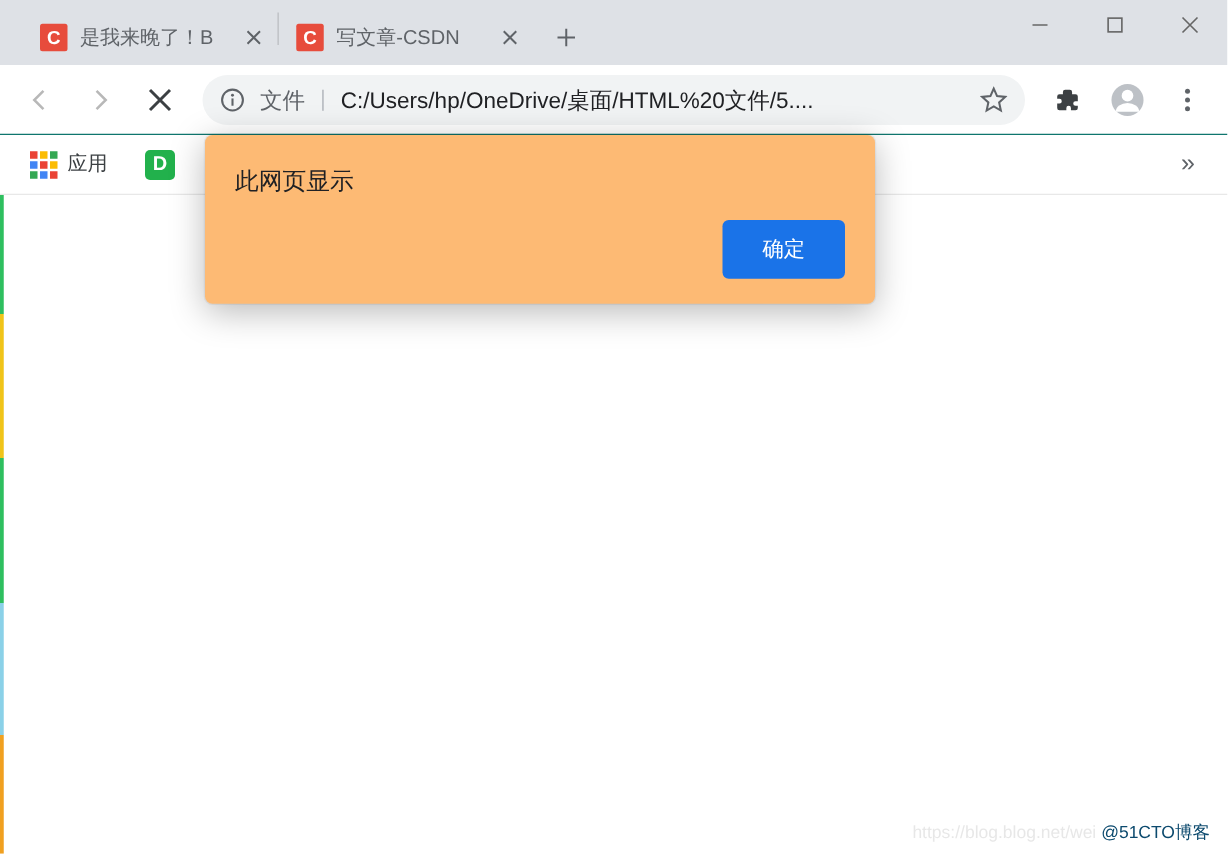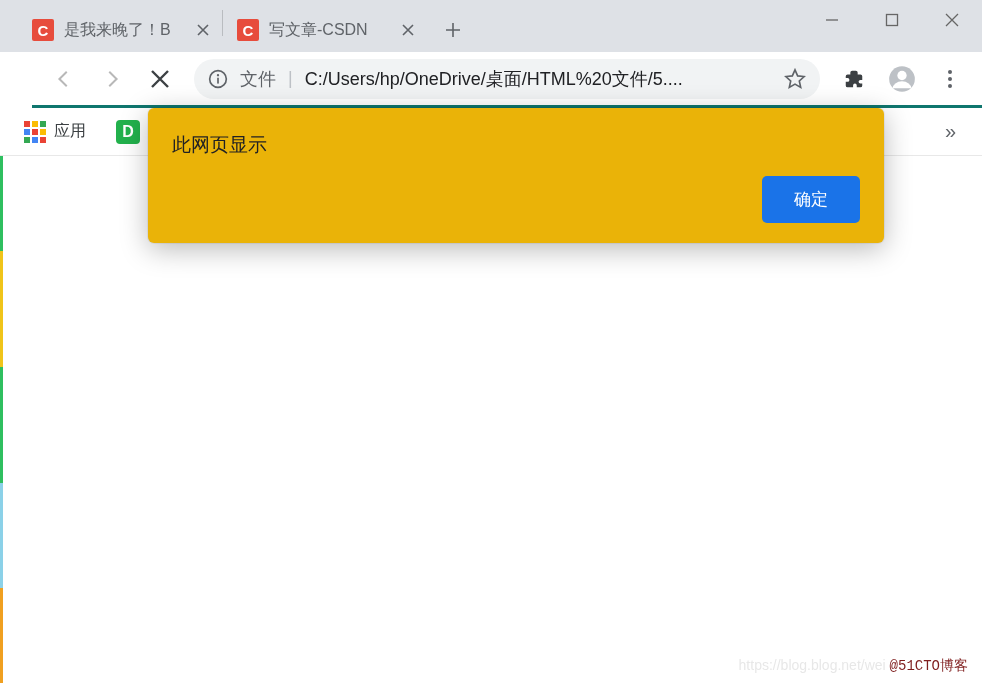--- a/index.html
+++ b/index.html
@@ -98,22 +98,21 @@
       cursor:pointer;
     }
     
     .toolbar {
       height: 56px;
       background: #fff;
       display: flex;
       align-items: center;
       padding: 0 10px;
       gap: 4px;
-      border-bottom: 3px solid #0f766e;
-      margin-left: 32px;
+      border-bottom: 1px solid #0f766e;
     }
     .icon-btn {
       width: 44px; height: 44px;
       display:flex; align-items:center; justify-content:center;
       color:#5f6368;
       border-radius: 50%;
       cursor:pointer;
     }
     .icon-btn.disabled { color:#b8b8b8; cursor:default; }
     .omnibox {
@@ -174,23 +173,23 @@
     
     .content {
       position:relative;
       height: calc(683px - 52px - 56px - 48px);
       background:#fff;
     }
     
     .dialog {
       position:absolute;
       top: -48px;
-      left: 148px;
-      width: 736px;
-      background:#eab308;
+      left: 164px;
+      width: 536px;
+      background:#fdba74;
       border-radius: 6px;
       box-shadow: 0 6px 28px rgba(0,0,0,0.28), 0 0 0 1px rgba(0,0,0,0.05);
       padding: 24px 24px 20px 24px;
     }
     .dialog-title {
       font-size: 19px;
       color:#202124;
       margin-bottom: 18px;
     }
     .dialog-msg {
@@ -209,21 +208,21 @@
       font-size:17px;
       border-radius:5px;
       cursor:pointer;
     }
     .watermark {
       position:absolute;
       right: 14px; bottom: 8px;
       color:#d0d0d0;
       font-size:14px;
     }
-    .watermark .dark { color:#7f1d1d;font-family:Liberation Mono, monospace; }
+    .watermark .dark { color:#0c4a6e; }
     svg { display:block; }
     .color-strip {
       position:absolute; left:0; top:156px; width:3px; bottom:0;
       background: linear-gradient(#2ebf5f 0 18%, #f0c419 18% 40%, #2ebf5f 40% 62%, #8bd1e8 62% 82%, #f0a020 82% 100%);
     }
   </style>
 </head>
 <body>
 
 <div class="titlebar">

